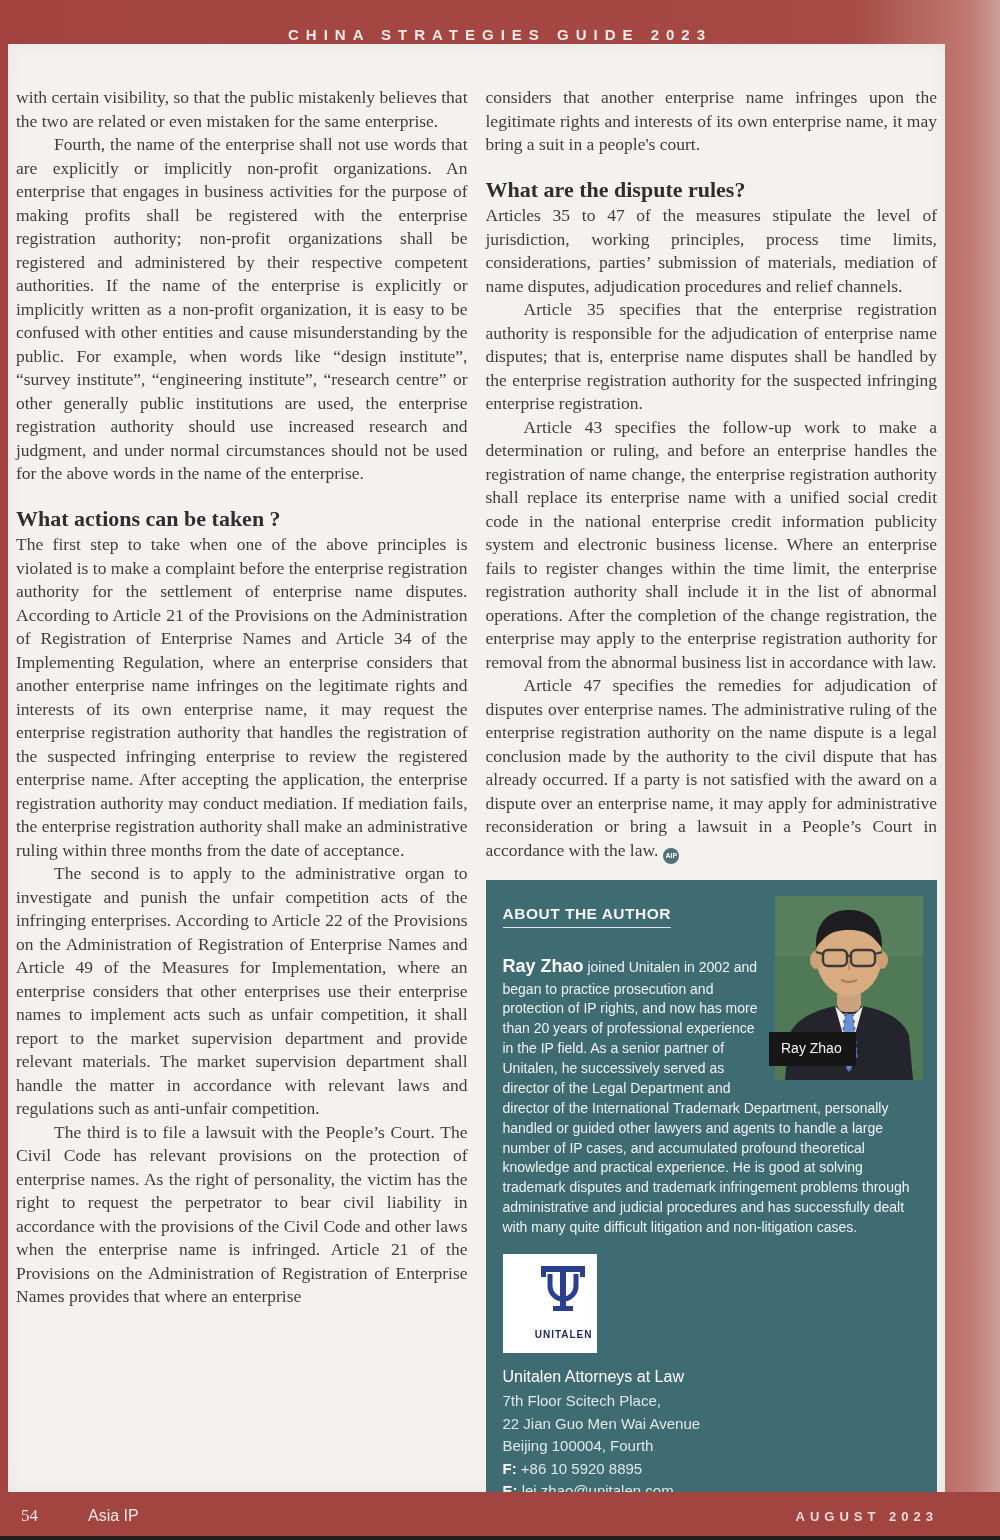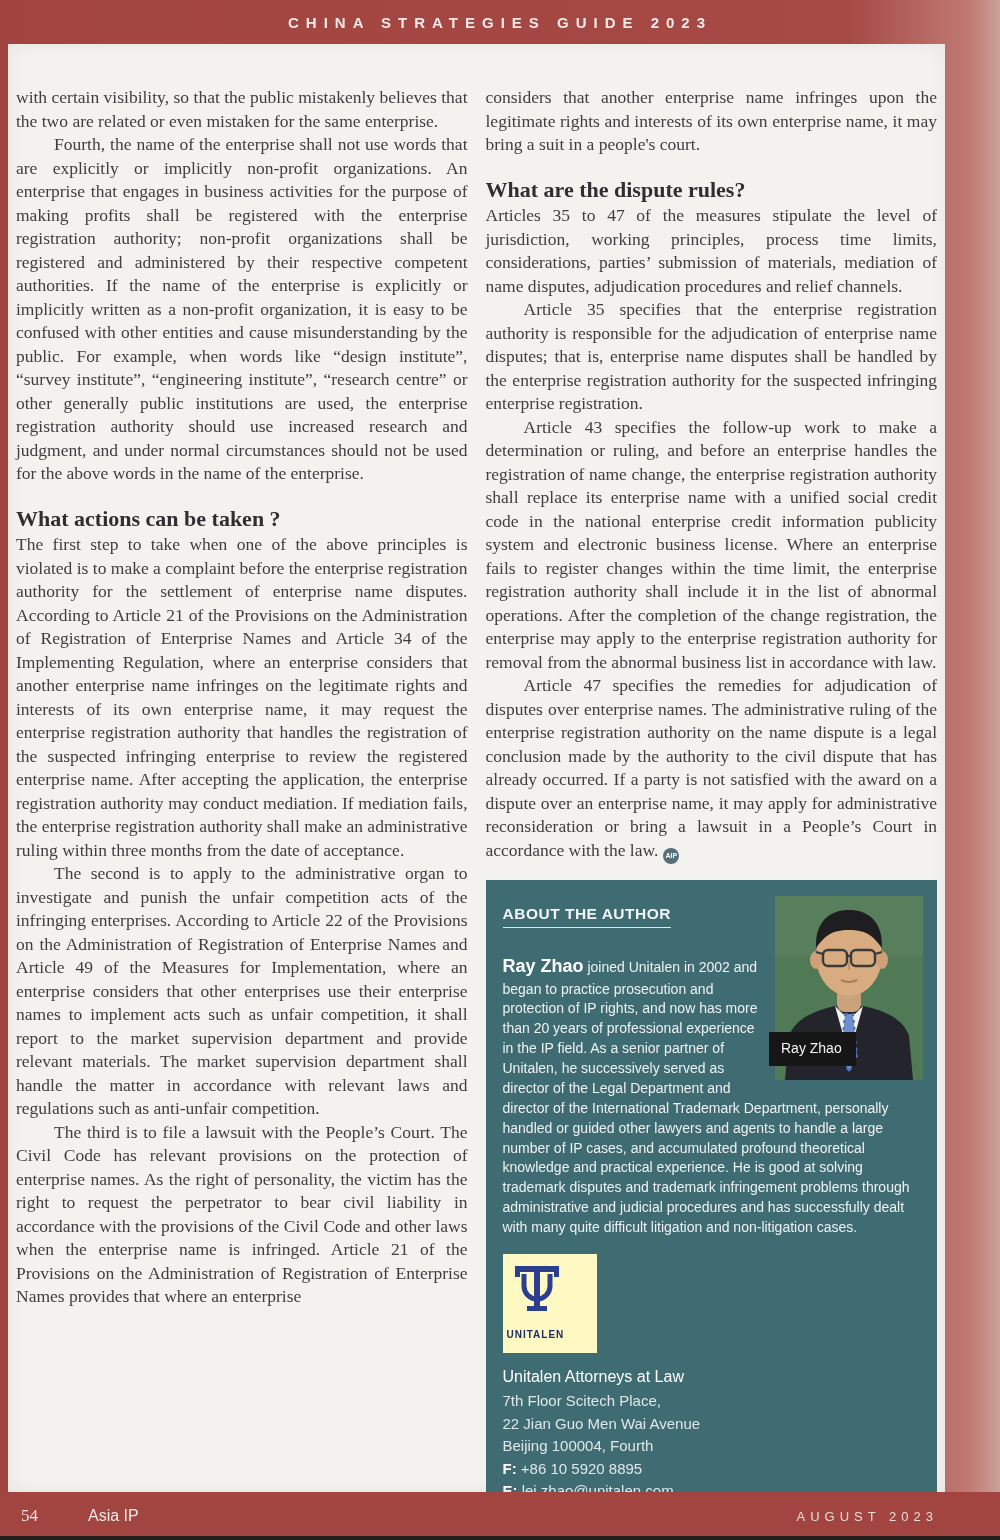--- a/index.html
+++ b/index.html
@@ -1,30 +1,30 @@
 <!DOCTYPE html>
 <html><head>
 <meta charset="utf-8">
 <style>
   html,body{margin:0;padding:0;background:#888;}
   .page{position:relative;width:1000px;height:1540px;overflow:hidden;
         background:linear-gradient(90deg,#a2433f 0%,#a64a45 85%,#c07a73 97%,#caa19a 100%);
         font-family:"Liberation Serif","DejaVu Serif",serif;}
   
-  .band-top{position:absolute;top:0;left:0;right:0;height:44px;
+  .band-top{position:absolute;top:12px;left:0;right:0;height:44px;
             background:linear-gradient(180deg,#imagery 0,#9d3f3b 0%,#a84a45 60%,#a2443f 100%);
             display:flex;align-items:center;justify-content:center;}
   .band-top .band-title{color:#f3e9e7;font-family:"Liberation Sans",sans-serif;
             font-weight:bold;font-size:15px;letter-spacing:7px;}
   .band-bottom{position:absolute;left:0;right:0;bottom:0;height:48px;background:#a2443f;
             display:flex;align-items:center;}
   .band-bottom .page-num{color:#efe6e4;font-size:17px;margin-left:21px;}
   .band-bottom .mag-name{color:#f1e9e7;font-family:"Liberation Sans",sans-serif;font-size:16px;margin-left:50px;}
   .band-bottom .issue{margin-left:auto;margin-right:62px;color:#e9dcd9;
-            font-family:"Liberation Sans",sans-serif;font-weight:normal;font-size:13px;letter-spacing:5px;}
+            font-family:"Liberation Sans",sans-serif;font-weight:bold;font-size:13px;letter-spacing:5px;}
   .band-bottom::after{content:"";position:absolute;left:0;right:0;bottom:0;height:4px;background:#231f1e;}
   
   .sheet{position:absolute;left:8px;right:55px;top:44px;bottom:48px;background:#f4f2ee;
          box-shadow:inset 0 0 18px rgba(0,0,0,.06);
          padding:42px 8px 0 8px;box-sizing:border-box;display:flex;gap:18px;}
   .col{width:452px;color:#3e3e40;font-size:17.5px;line-height:23.5px;text-align:justify;}
   .col p{margin:0;}
   .col p.indent{text-indent:38px;}
   .col h2{font-size:22px;margin:21px 0 3px 0;color:#2f2f31;}
   .aip-badge{display:inline-block;width:16px;height:16px;border-radius:50%;background:#56707a;
@@ -35,22 +35,22 @@
          padding:16px 14px 22px 17px;min-height:492px;
          font-family:"Liberation Sans",sans-serif;}
   .author-box h3{margin:6px 0 26px 0;font-size:15.5px;font-weight:bold;color:#f2f6f6;
          letter-spacing:.5px;display:inline-block;border-bottom:1.5px solid #dfe7e8;padding-bottom:2px;}
   .photo{float:right;width:148px;height:184px;margin:0 0 8px 12px;position:relative;padding:0;}
   .photo svg{display:block;width:148px;height:184px;}
   .photo figcaption{position:absolute;left:-6px;bottom:14px;background:#161616;color:#f4f4f4;
          font-size:14px;padding:5px 14px 5px 12px;}
   .bio{margin:0;font-size:14px;line-height:1.42;color:#eef2f3;text-align:left;}
   .bio strong{font-size:18px;font-weight:bold;color:#ffffff;}
-  .logo{clear:both;width:94px;margin:16px 4px 12px 0;background:#fef9c3;padding:8px 4px 6px 4px;
-        box-sizing:border-box;text-align:left;}
+  .logo{clear:both;width:94px;margin:16px 4px 12px 0;background:#ffffff;padding:8px 4px 6px 4px;
+        box-sizing:border-box;text-align:right;}
   .logo-text{font-size:10px;font-weight:bold;color:#1d2c66;letter-spacing:1px;margin-top:3px;}
   .firm{font-weight:normal;font-size:16px;margin:4px 0 2px 0;color:#ffffff;}
   .addr div, .contacts div{font-size:15px;line-height:1.5;color:#dfe8e9;}
   .contacts b{color:#ffffff;}
 </style>
 </head>
 <body>
 
 <div class="page">
 

